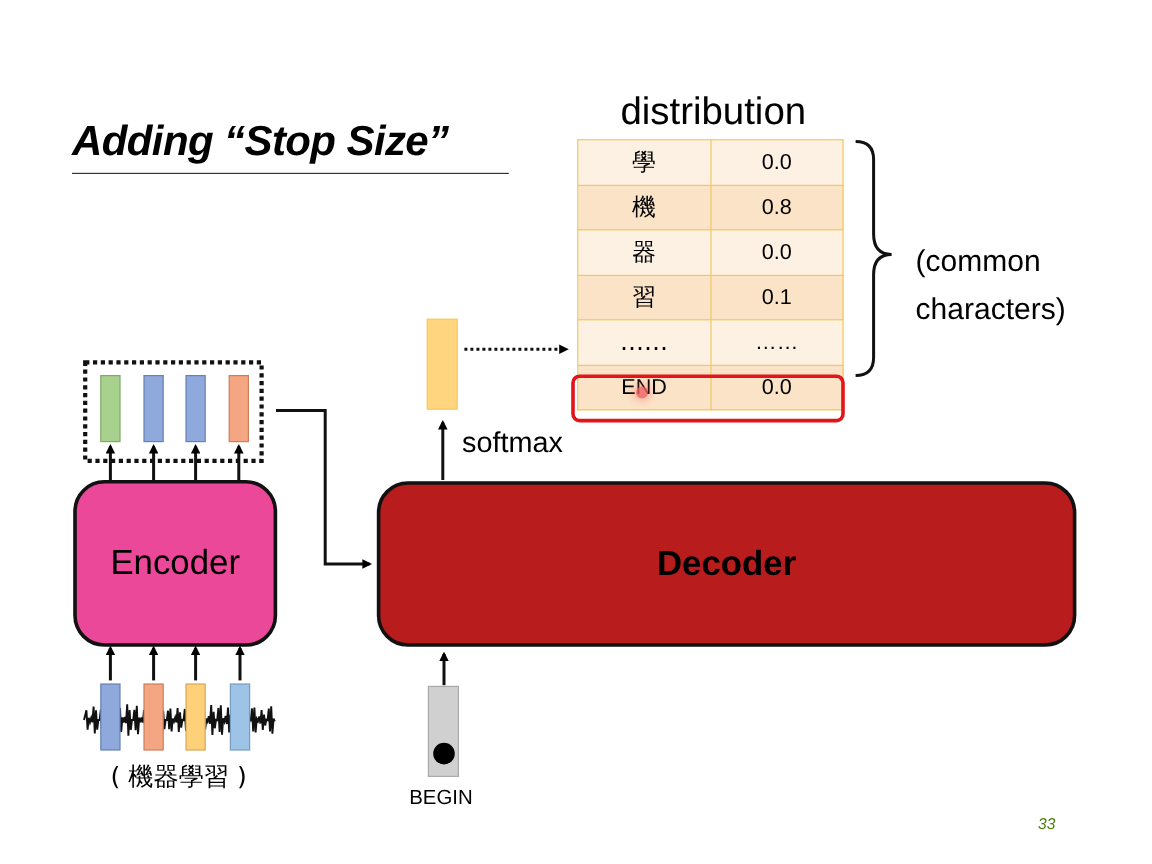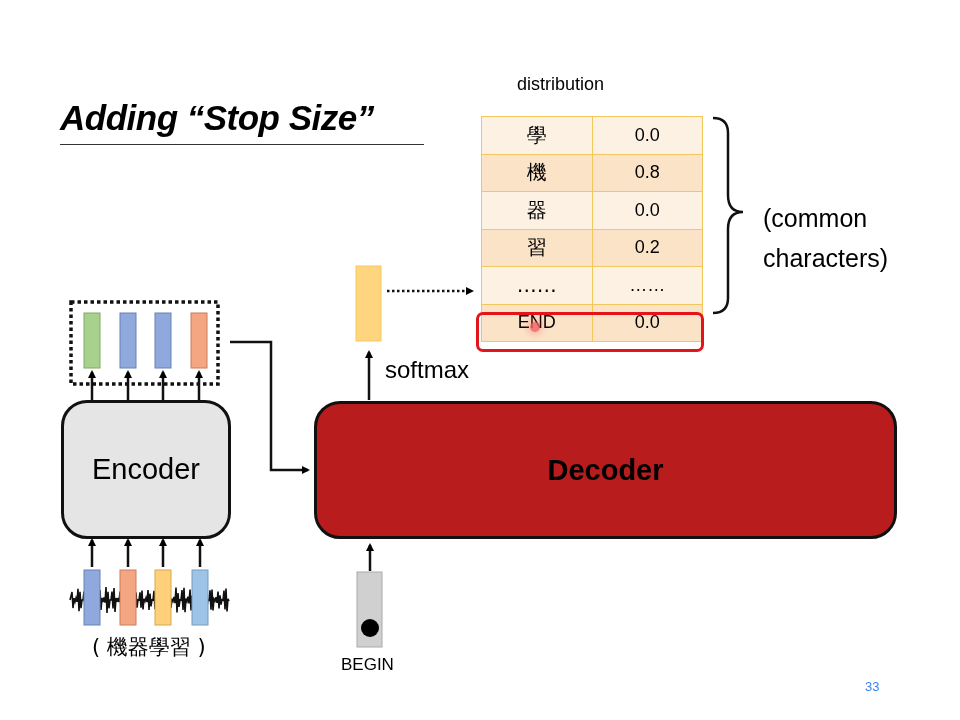--- a/index.html
+++ b/index.html
@@ -1,37 +1,37 @@
 <!DOCTYPE html>
 <html><head>
 <meta charset="utf-8">
 <style>
   html, body { margin: 0; padding: 0; }
   body { width: 960px; height: 720px; background: #ffffff; position: relative; overflow: hidden;
          font-family: "Liberation Sans", "DejaVu Sans", sans-serif; color: #000; }
   .abs { position: absolute; }
   #title { left: 60px; top: 98px; font-size: 35px; font-weight: bold; font-style: italic; letter-spacing: -0.5px; white-space: nowrap; }
   #title-underline { left: 60px; top: 144px; width: 364px; height: 0; border-top: 1.5px solid #333; }
-  #dist-label { left: 517px; top: 74px; font-size: 18px; }
+  #dist-label { left: 517px; top: 74px; font-size: 32px; }
   #dist-table { left: 481px; top: 116px; width: 222px; border-collapse: collapse; }
   #dist-table td { border: 1.5px solid #f2c75c; height: 36.5px; text-align: center; font-size: 18px; padding: 0; }
   #dist-table td.c1 { width: 110px; font-family: "DejaVu Sans", sans-serif; font-size: 20px; }
   #dist-table td.c2 { width: 110px; }
   #dist-table tr.odd td { background: #fdf1e3; }
   #dist-table tr.even td { background: #fbe3c8; }
   #end-highlight { left: 476px; top: 312px; width: 222px; height: 34px; border: 3px solid #e3151a; border-radius: 7px; }
   #cursor-dot { left: 530px; top: 322px; width: 10px; height: 10px; border-radius: 50%; background: #f06060; opacity: 0.8; box-shadow: 0 0 6px 3px rgba(240,80,80,0.35); }
   #size-label { left: 763px; top: 198px; font-size: 25px; line-height: 40px; }
   #softmax-label { left: 385px; top: 356px; font-size: 24px; }
   .box { border: 3.5px solid #111; border-radius: 26px; display: flex; align-items: center; justify-content: center; font-size: 29px; }
-  #encoder-box { left: 61px; top: 400px; width: 164px; height: 133px; background: #e5e5e5; }
+  #encoder-box { left: 61px; top: 400px; width: 164px; height: 133px; background: #ec4899; }
   #decoder-box { left: 314px; top: 401px; width: 577px; height: 132px; background: #b91c1c; font-weight: bold; }
   #begin-label { left: 341px; top: 655px; font-size: 17px; }
   #input-label { left: 92px; top: 633px; font-size: 21px; font-family: "DejaVu Sans", sans-serif; }
-  #page-number { left: 865px; top: 679px; font-size: 13px; color: #3b82f6; }
+  #page-number { left: 865px; top: 679px; font-size: 13px; color: #4d7c0f; font-style: italic; }
   svg#diagram { position: absolute; left: 0; top: 0; }
 </style>
 </head>
 <body>
 
 <div id="title" class="abs">Adding “Stop Size”</div>
 <div id="title-underline" class="abs"></div>
 
 <div id="dist-label" class="abs">distribution</div>
 
@@ -44,21 +44,21 @@
     <tr class="even">
       <td class="c1">機</td>
       <td class="c2">0.8</td>
     </tr>
     <tr class="odd">
       <td class="c1">器</td>
       <td class="c2">0.0</td>
     </tr>
     <tr class="even">
       <td class="c1">習</td>
-      <td class="c2">0.2</td>
+      <td class="c2">0.1</td>
     </tr>
     <tr class="odd">
       <td class="c1">……</td>
       <td class="c2">……</td>
     </tr>
     <tr class="even">
       <td class="c1" style="font-family:'Liberation Sans',sans-serif;font-size:18px;">END</td>
       <td class="c2">0.0</td>
     </tr>
   </tbody>

